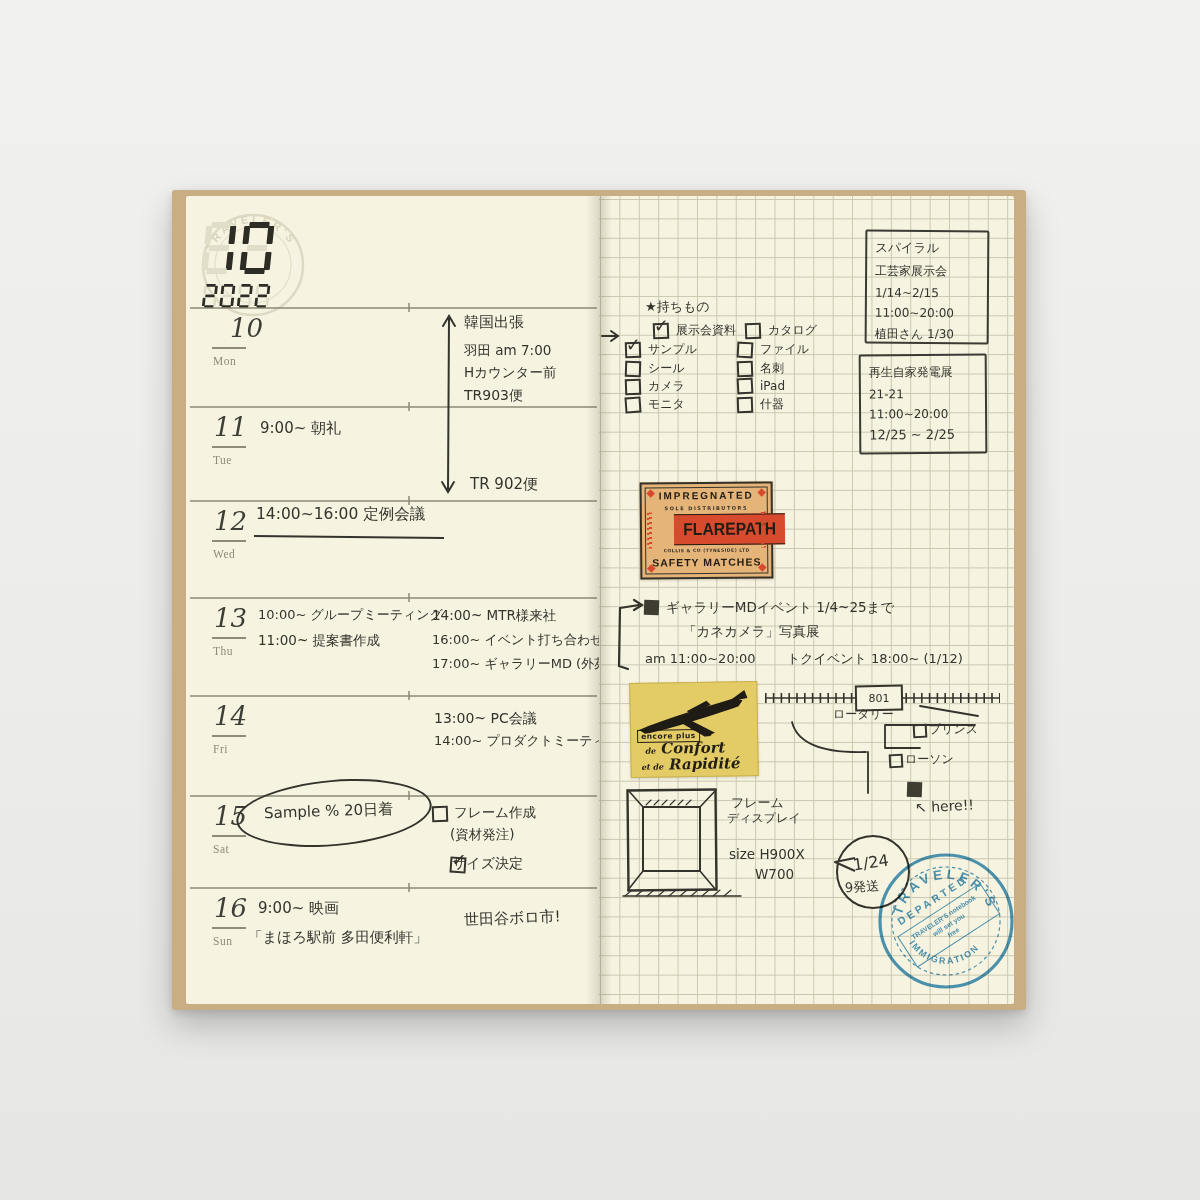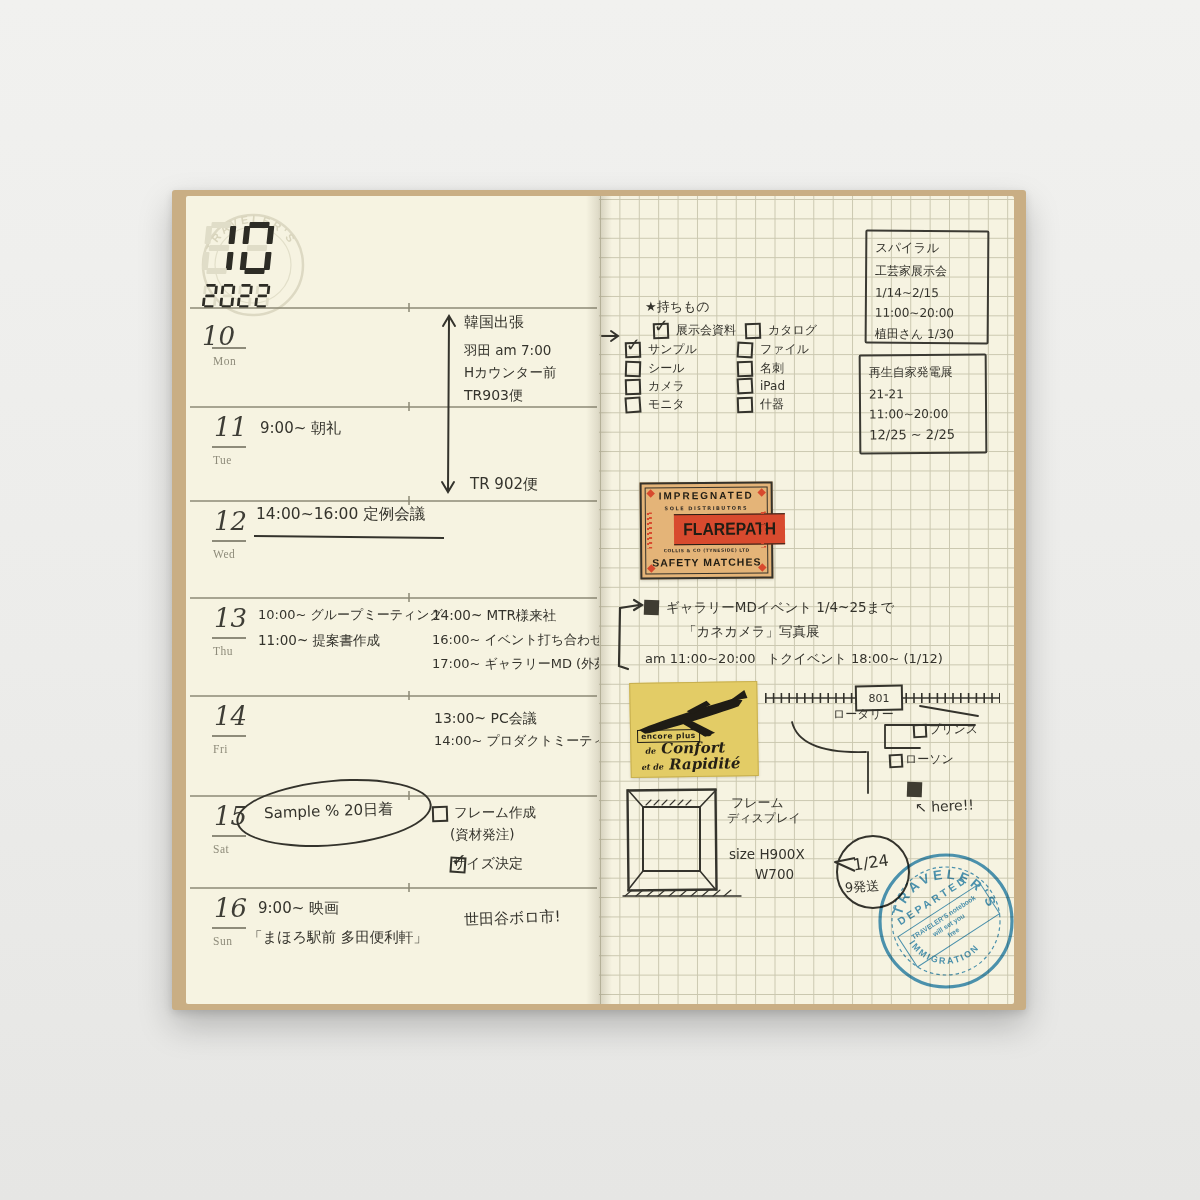--- a/index.html
+++ b/index.html
@@ -178,21 +178,21 @@
     
     <div class="rule" style="top:111px;"></div><div class="rule-tick" style="top:107px;"></div>
     <div class="rule" style="top:210px;"></div><div class="rule-tick" style="top:206px;"></div>
     <div class="rule" style="top:304px;"></div><div class="rule-tick" style="top:300px;"></div>
     <div class="rule" style="top:401px;"></div><div class="rule-tick" style="top:397px;"></div>
     <div class="rule" style="top:499px;"></div><div class="rule-tick" style="top:495px;"></div>
     <div class="rule" style="top:599px;"></div><div class="rule-tick" style="top:595px;"></div>
     <div class="rule" style="top:691px;"></div><div class="rule-tick" style="top:687px;"></div>
 
     
-    <div class="date-num" style="left:16px;top:117px;margin-top:8px;">10</div>
+    <div class="date-num" style="left:44px;top:117px;">10</div>
     <div class="date-ul" style="left:26px;top:151px;"></div>
     <div class="weekday" style="left:27px;top:159px;">Mon</div>
 
     <div class="date-num" style="left:28px;top:216px;">11</div>
     <div class="date-ul" style="left:26px;top:250px;"></div>
     <div class="weekday" style="left:27px;top:258px;">Tue</div>
 
     <div class="date-num" style="left:28px;top:310px;">12</div>
     <div class="date-ul" style="left:26px;top:344px;"></div>
     <div class="weekday" style="left:27px;top:352px;">Wed</div>
@@ -347,21 +347,21 @@
       <g stroke="#34332c" stroke-width="2.2" fill="none" stroke-linecap="round">
         <path d="M7,12 L6,70 L15,73"></path>
         <path d="M7,12 L26,9"></path>
         <polyline points="21,4 29,9 21,14"></polyline>
       </g>
     </svg>
     <span class="cb-filled abs" style="left:45px;top:404px;"></span>
     <div class="hw" style="left:67px;top:404px;font-size:13.5px;">ギャラリーMDイベント 1/4~25まで</div>
     <div class="hw" style="left:84px;top:428px;font-size:13.5px;">「カネカメラ」写真展</div>
     <div class="hw" style="left:46px;top:456px;font-size:13px;">am 11:00~20:00</div>
-    <div class="hw" style="left:168px;top:456px;font-size:13px;">トクイベント 18:00~ (1/12)</div>
+    <div class="hw" style="left:188px;top:456px;font-size:13px;">トクイベント 18:00~ (1/12)</div>
 
     <div class="plane-sticker" style="left:31px;top:486px;width:126px;height:93px;">
       <svg style="position:absolute;left:4px;top:6px;" width="118" height="52" viewBox="0 0 118 52">
         <g fill="#1f1c15">
           <path d="M4,40 C28,30 78,16 100,10 L108,12 L104,18 C80,26 34,40 10,44 Z"></path>
           <path d="M94,13 L110,2 L113,10 Z"></path>
           <path d="M46,26 L80,44 L70,48 L40,30 Z"></path>
           <path d="M52,22 L72,12 L76,16 L58,25 Z"></path>
           <ellipse cx="60" cy="39" rx="4.5" ry="2.6"></ellipse>
           <ellipse cx="72" cy="45" rx="4.5" ry="2.6"></ellipse>

